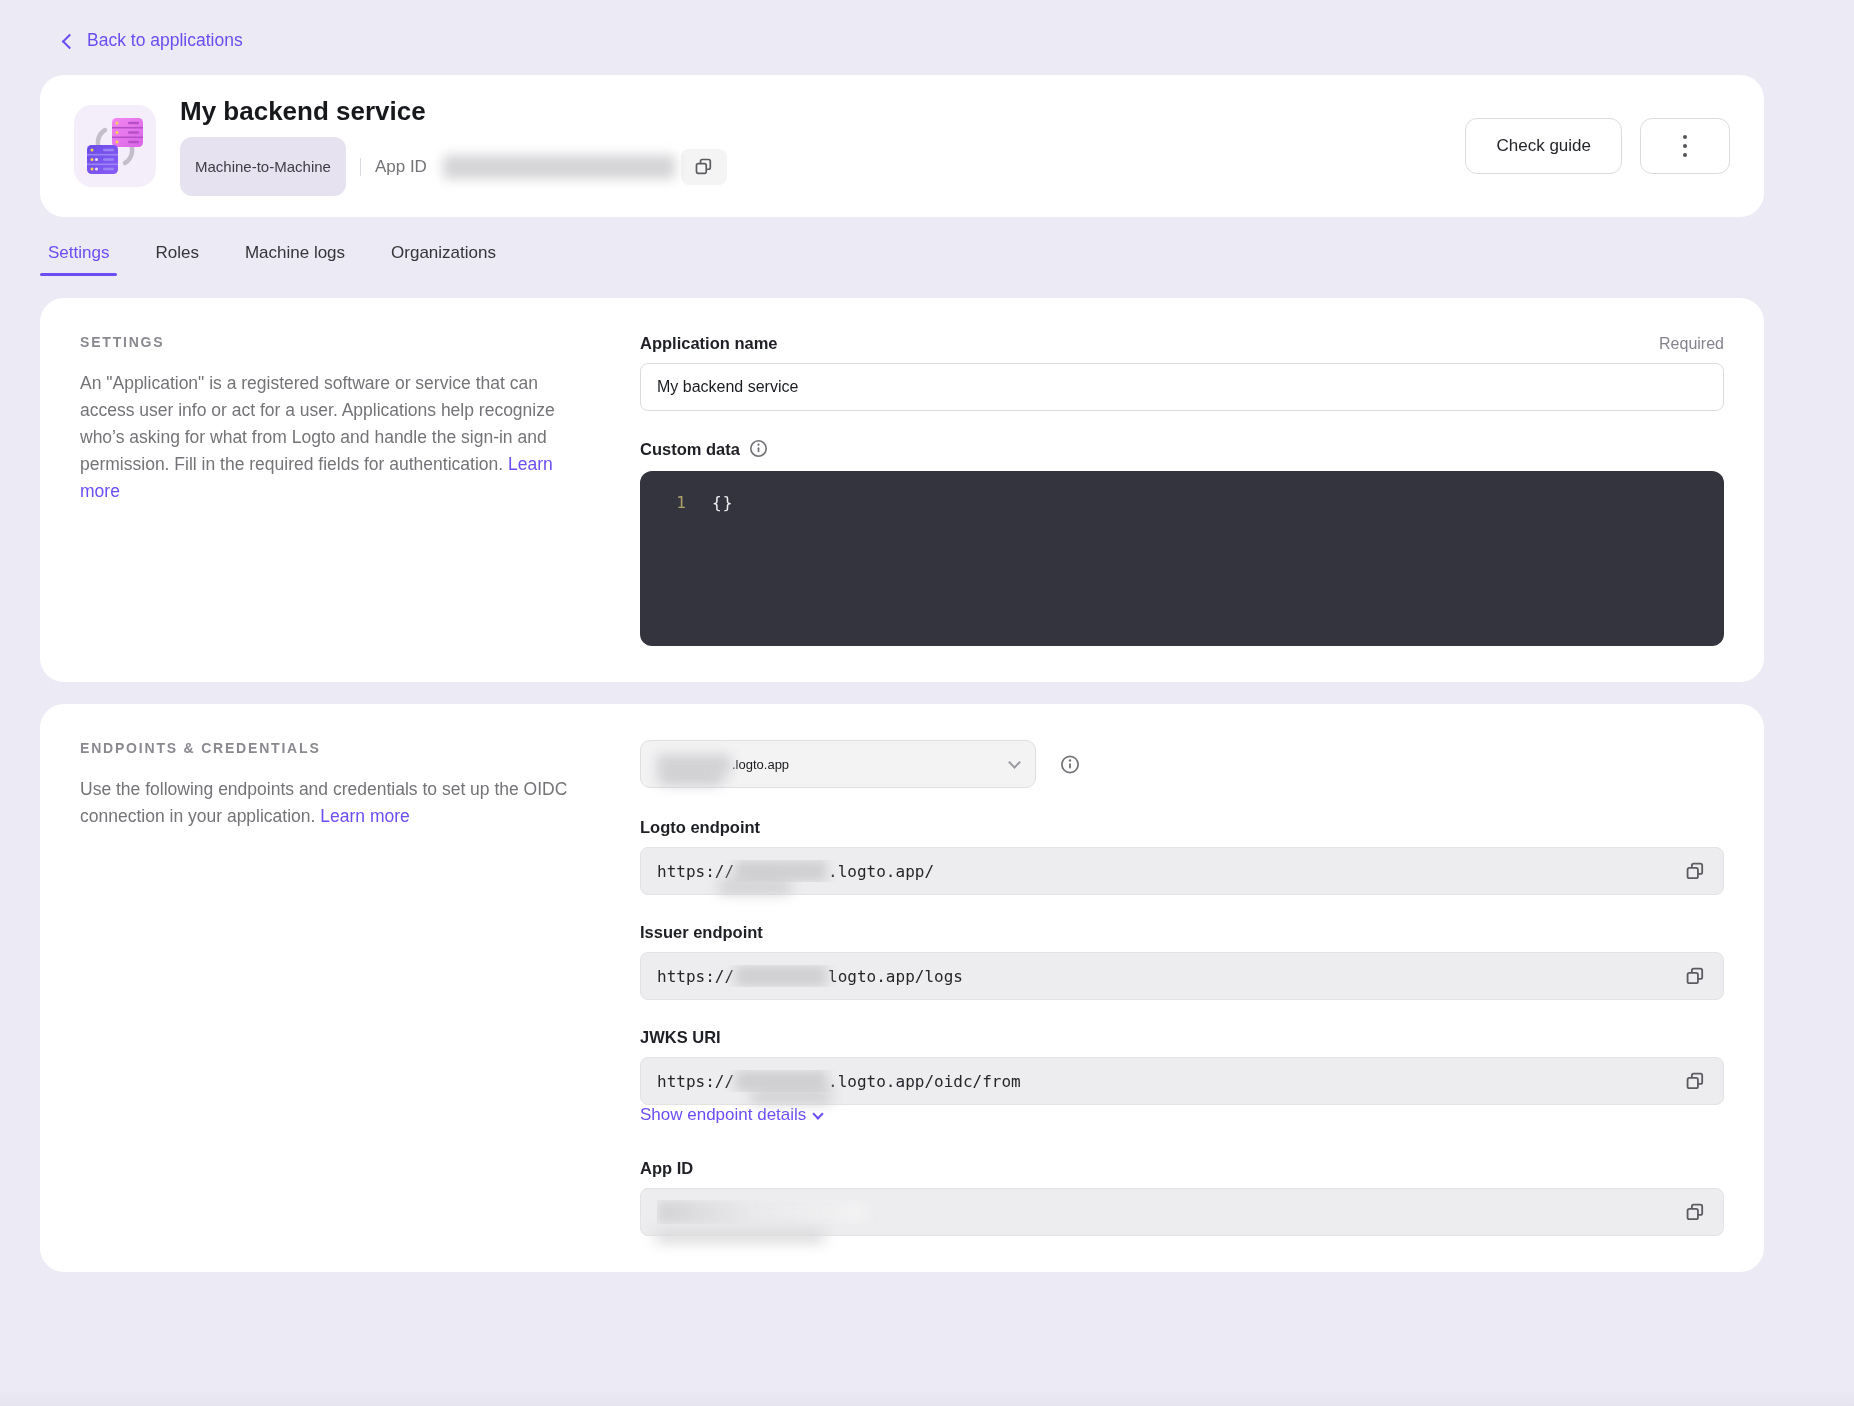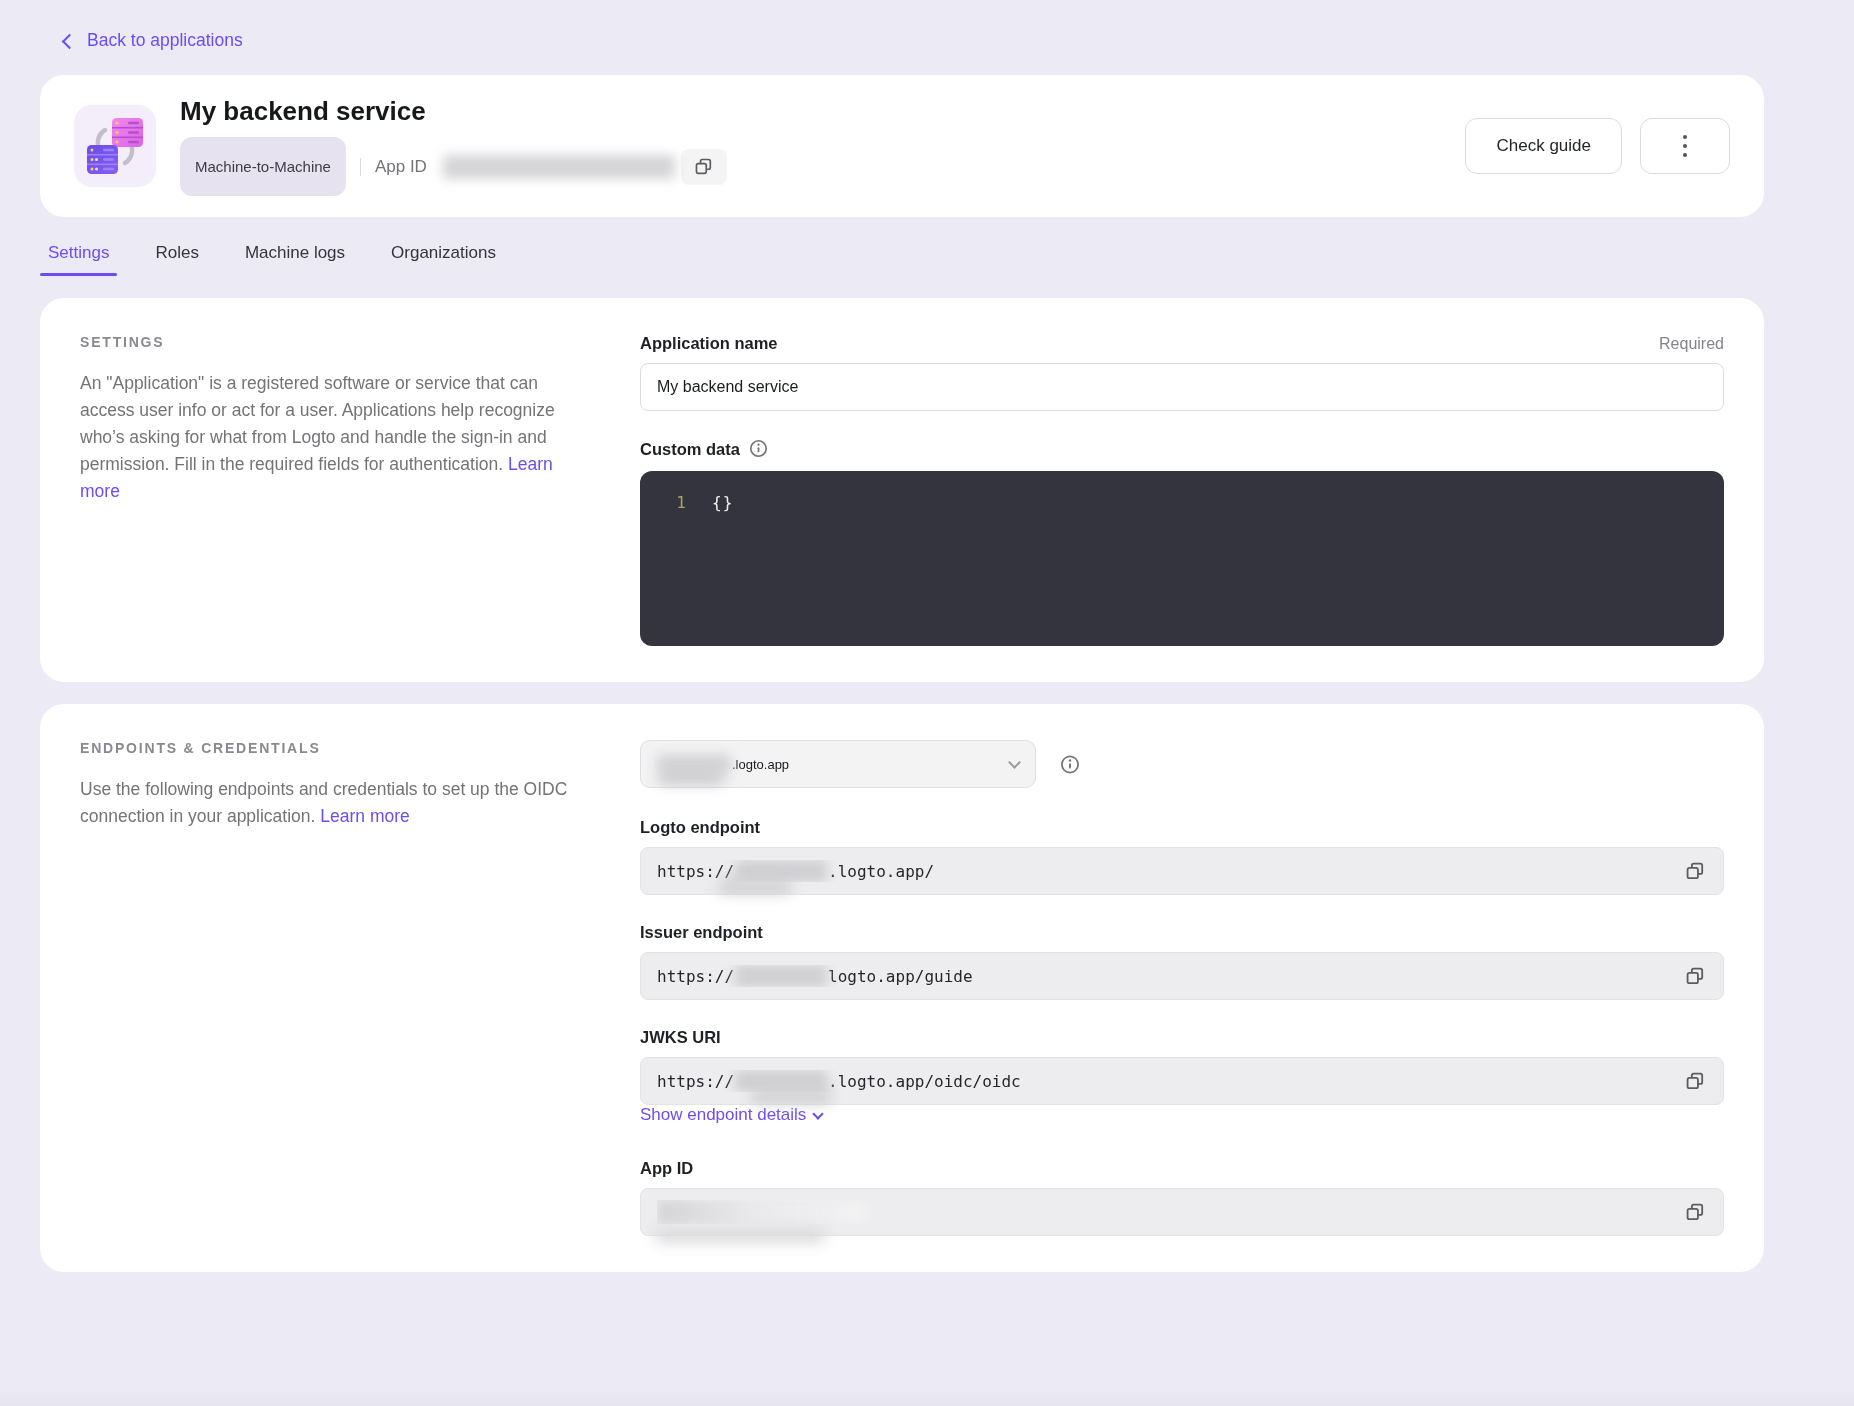--- a/index.html
+++ b/index.html
@@ -266,38 +266,38 @@
           <span class="smudge" style="left:78px; bottom:1px; width:72px; height:13px;"></span>
         </div>
       </div>
 
       <div class="endpoint-group">
         <div class="ep-label">Issuer endpoint</div>
         <div class="value-field">
           <span class="value-text">
             <span>https://</span>
             <span class="redact redact-inline"></span>
-            <span>logto.app/guide</span>
+            <span>logto.app/logs</span>
           </span>
           <span class="copy-btn">
             <svg viewBox="0 0 16 16" width="18" height="18">
               <rect x="5.2" y="1.4" width="9.2" height="9.2" rx="1.6" fill="none" stroke="currentColor" stroke-width="1.6"></rect>
               <rect x="1.4" y="5.2" width="9.2" height="9.2" rx="1.6" fill="#EDEDEF" stroke="currentColor" stroke-width="1.6"></rect>
             </svg>
           </span>
         </div>
       </div>
 
       <div class="endpoint-group">
         <div class="ep-label">JWKS URI</div>
         <div class="value-field">
           <span class="value-text">
             <span>https://</span>
             <span class="redact redact-inline"></span>
-            <span>.logto.app/oidc/oidc</span>
+            <span>.logto.app/oidc/from</span>
           </span>
           <span class="copy-btn">
             <svg viewBox="0 0 16 16" width="18" height="18">
               <rect x="5.2" y="1.4" width="9.2" height="9.2" rx="1.6" fill="none" stroke="currentColor" stroke-width="1.6"></rect>
               <rect x="1.4" y="5.2" width="9.2" height="9.2" rx="1.6" fill="#EDEDEF" stroke="currentColor" stroke-width="1.6"></rect>
             </svg>
           </span>
           <span class="smudge" style="left:110px; bottom:1px; width:80px; height:13px;"></span>
         </div>
       </div>

